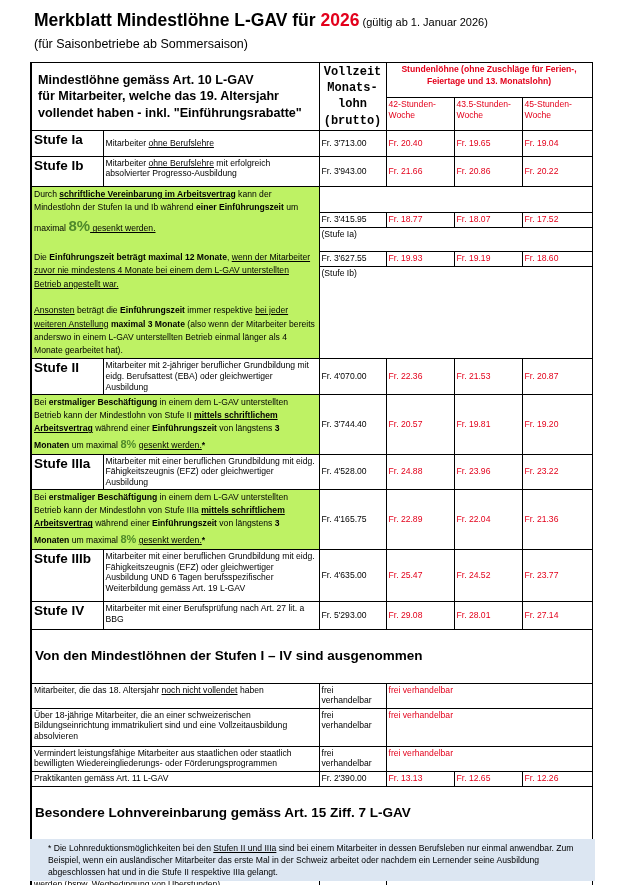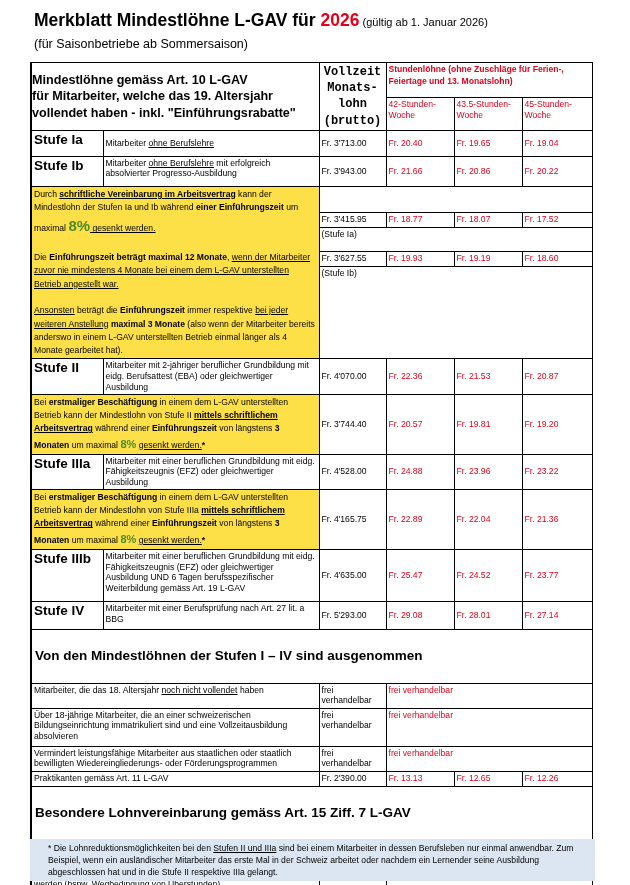--- a/index.html
+++ b/index.html
@@ -6,28 +6,28 @@
   body { width:630px; height:885px; position:relative; overflow:hidden;
          font-family:"Liberation Sans", sans-serif; color:#000; }
   .title { position:absolute; left:34px; top:10px; font-size:17.5px; font-weight:bold; white-space:nowrap; }
   .title .year { color:#e3001b; }
   .title .valid { font-size:11px; font-weight:normal; }
   .subtitle { position:absolute; left:34px; top:37px; font-size:12.5px; white-space:nowrap; }
 
   table.main { position:absolute; left:30px; top:62px; width:465px; border-collapse:collapse; table-layout:fixed; }
   table.main td { border:1px solid #000; padding:1px 2px; vertical-align:top; font-size:8.6px; line-height:1.25; }
   .thick-left { border-left:2px solid #000 !important; }
-  .hdr-main { font-size:12.6px !important; font-weight:bold; vertical-align:middle !important; line-height:1.3 !important; padding:4px 0 !important; }
+  .hdr-main { font-size:12.6px !important; font-weight:bold; vertical-align:middle !important; line-height:1.3 !important; padding:4px 6px !important; }
   .hdr-vz { font-size:12px !important; font-weight:bold; text-align:center; vertical-align:middle !important; line-height:1.35 !important;font-family:Liberation Mono, monospace; }
-  .hdr-sl { color:#e3001b; font-weight:bold; font-size:8.6px; line-height:1.35 !important;margin-left:47px; }
+  .hdr-sl { color:#e3001b; font-weight:bold; font-size:8.6px; text-align:center; line-height:1.35 !important;margin-left:47px; }
   .hdr-wk { color:#e3001b; font-size:8.6px; }
   .stufe { font-size:13.5px !important; font-weight:bold; line-height:1.15 !important; }
   .amt { vertical-align:middle !important; }
   .red { color:#e3001b; }
-  .blue { background:#fde047; }
+  .blue { background:#bef264; }
   .eight { color:#4f8a2b; font-weight:bold; font-size:15px; }
   .u { text-decoration:underline; }
   .b { font-weight:bold; }
   .sec { font-size:13.5px !important; font-weight:bold; padding:18px 3px !important; vertical-align:middle !important; }
   .pct-hdr { font-size:8.6px; font-weight:bold; text-align:right; padding-right:8px !important; vertical-align:middle !important; }
   .nob-l { border-left:none !important; }
   .nob-r { border-right:none !important; }
 
   .footnote { position:absolute; left:30px; top:839px; width:565px; height:42px; background:#dce6f2;
               font-size:8.6px; line-height:1.4; padding:3px 18px; box-sizing:border-box; }

